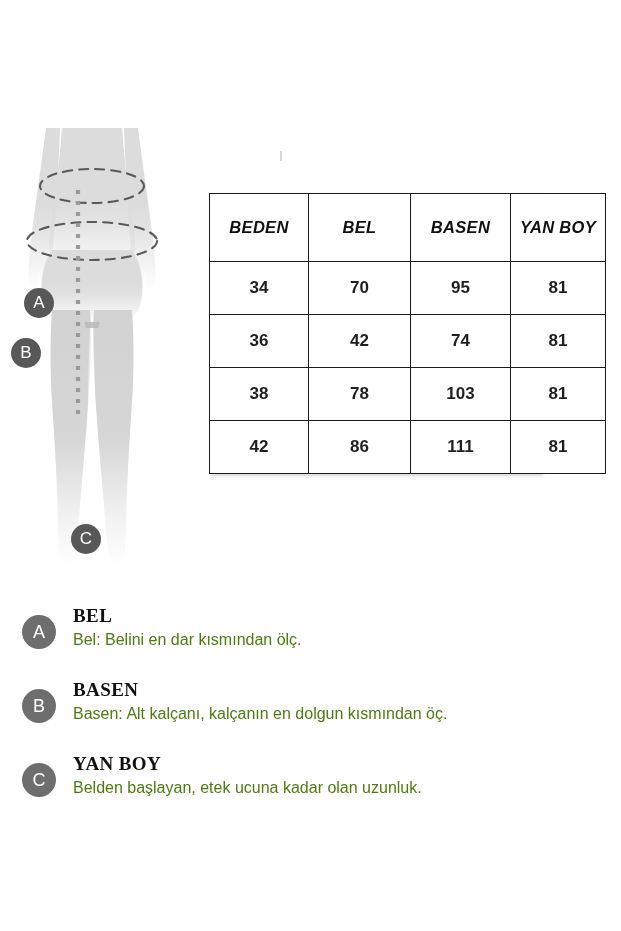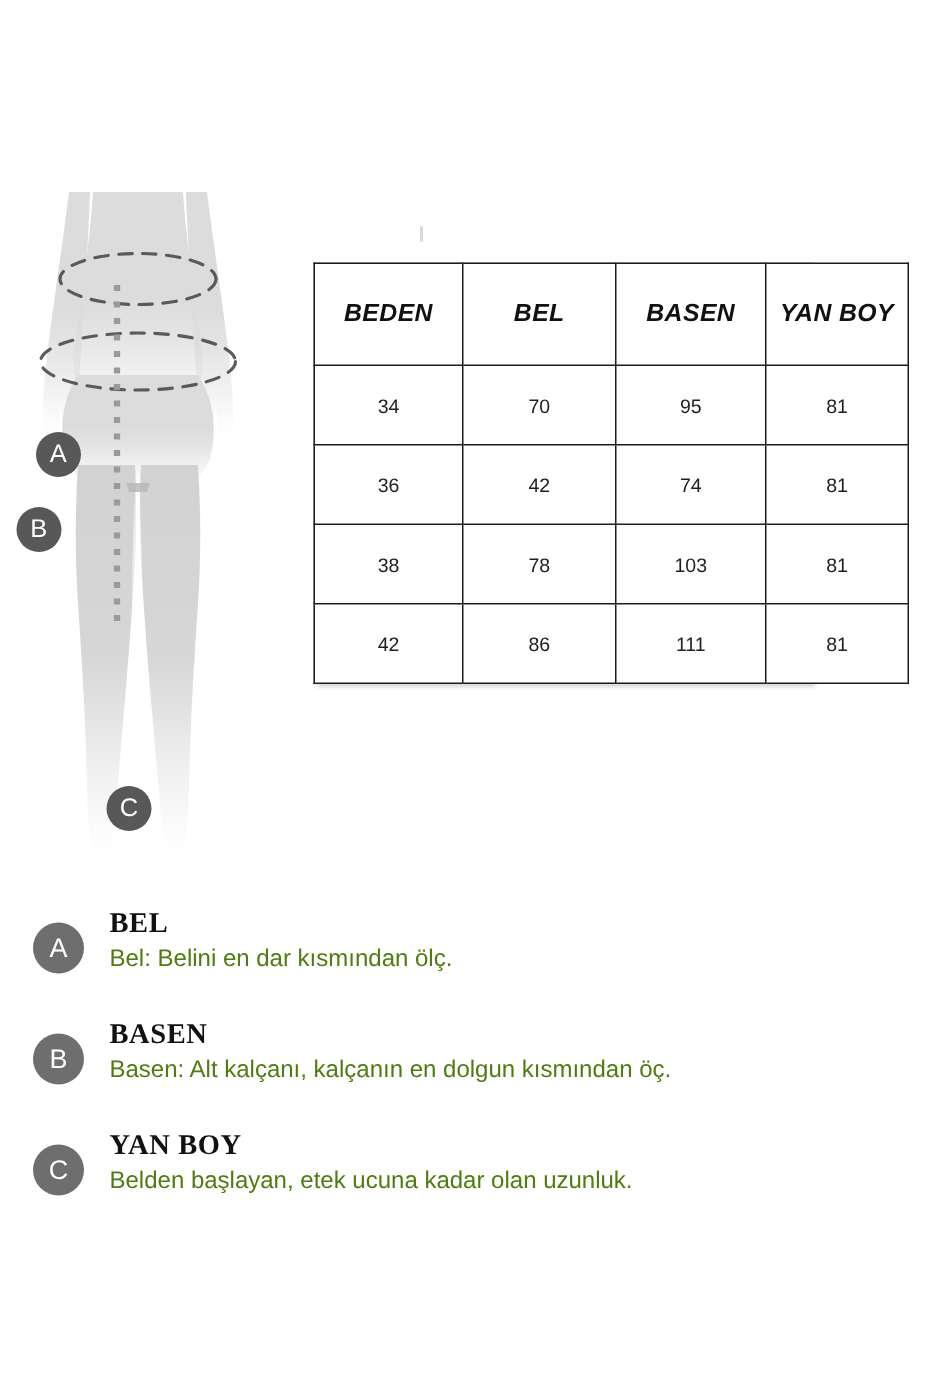--- a/index.html
+++ b/index.html
@@ -48,24 +48,24 @@
     letter-spacing: 0.2px;
   }
   #fig-badge-a { left: 24px; top: 178px; }
   #fig-badge-b { left: 11px; top: 228px; }
   #fig-badge-c { left: 71px; top: 414px; }
 
   
   #size-table-wrap {
     position: absolute;
     left: 209px;
-    top: 175px;
+    top: 193px;
     width: 332px;
     box-shadow: 2px 2px 3px rgba(0,0,0,0.16);
-    background: #15803d;
+    background: #b91c1c;
   }
   table#size-table {
     border-collapse: collapse;
     width: 396px;
     table-layout: fixed;
     background: #ffffff;
   }
   table#size-table td, table#size-table th {
     border: 1.3px solid #1c1c1c;
     text-align: center;
@@ -76,22 +76,22 @@
   table#size-table thead th {
     height: 67px;
     font-size: 16.5px;
     font-weight: bold;
     font-style: italic;
     letter-spacing: 0.3px;
     color: #111111;
   }
   table#size-table tbody td {
     height: 52px;
-    font-size: 13px;
-    font-weight: normal;
+    font-size: 17px;
+    font-weight: bold;
     font-style: normal;
     color: #1f1f1f;
   }
   col.c0 { width: 99px; }
   col.c1 { width: 102px; }
   col.c2 { width: 100px; }
   col.c3 { width: 95px; }
 
   #table-tick {
     position: absolute;

